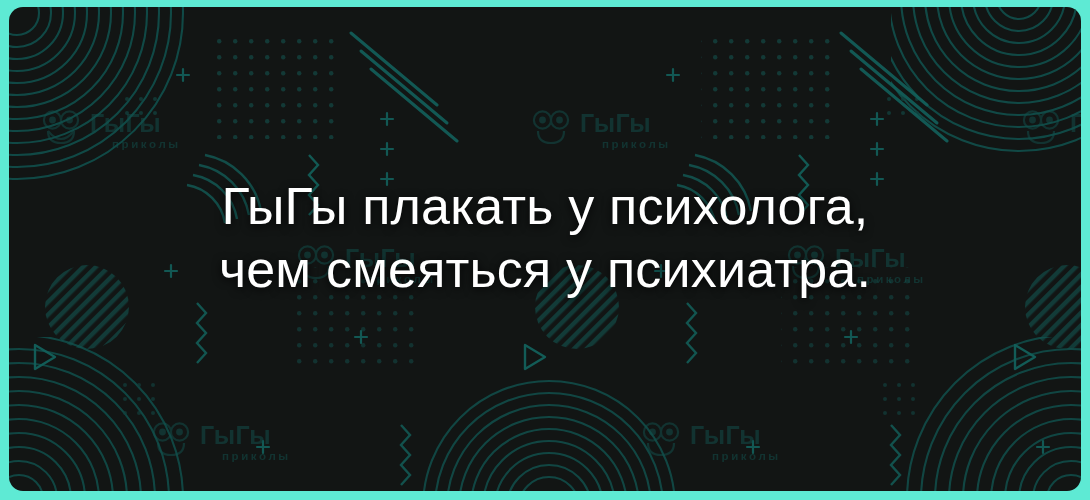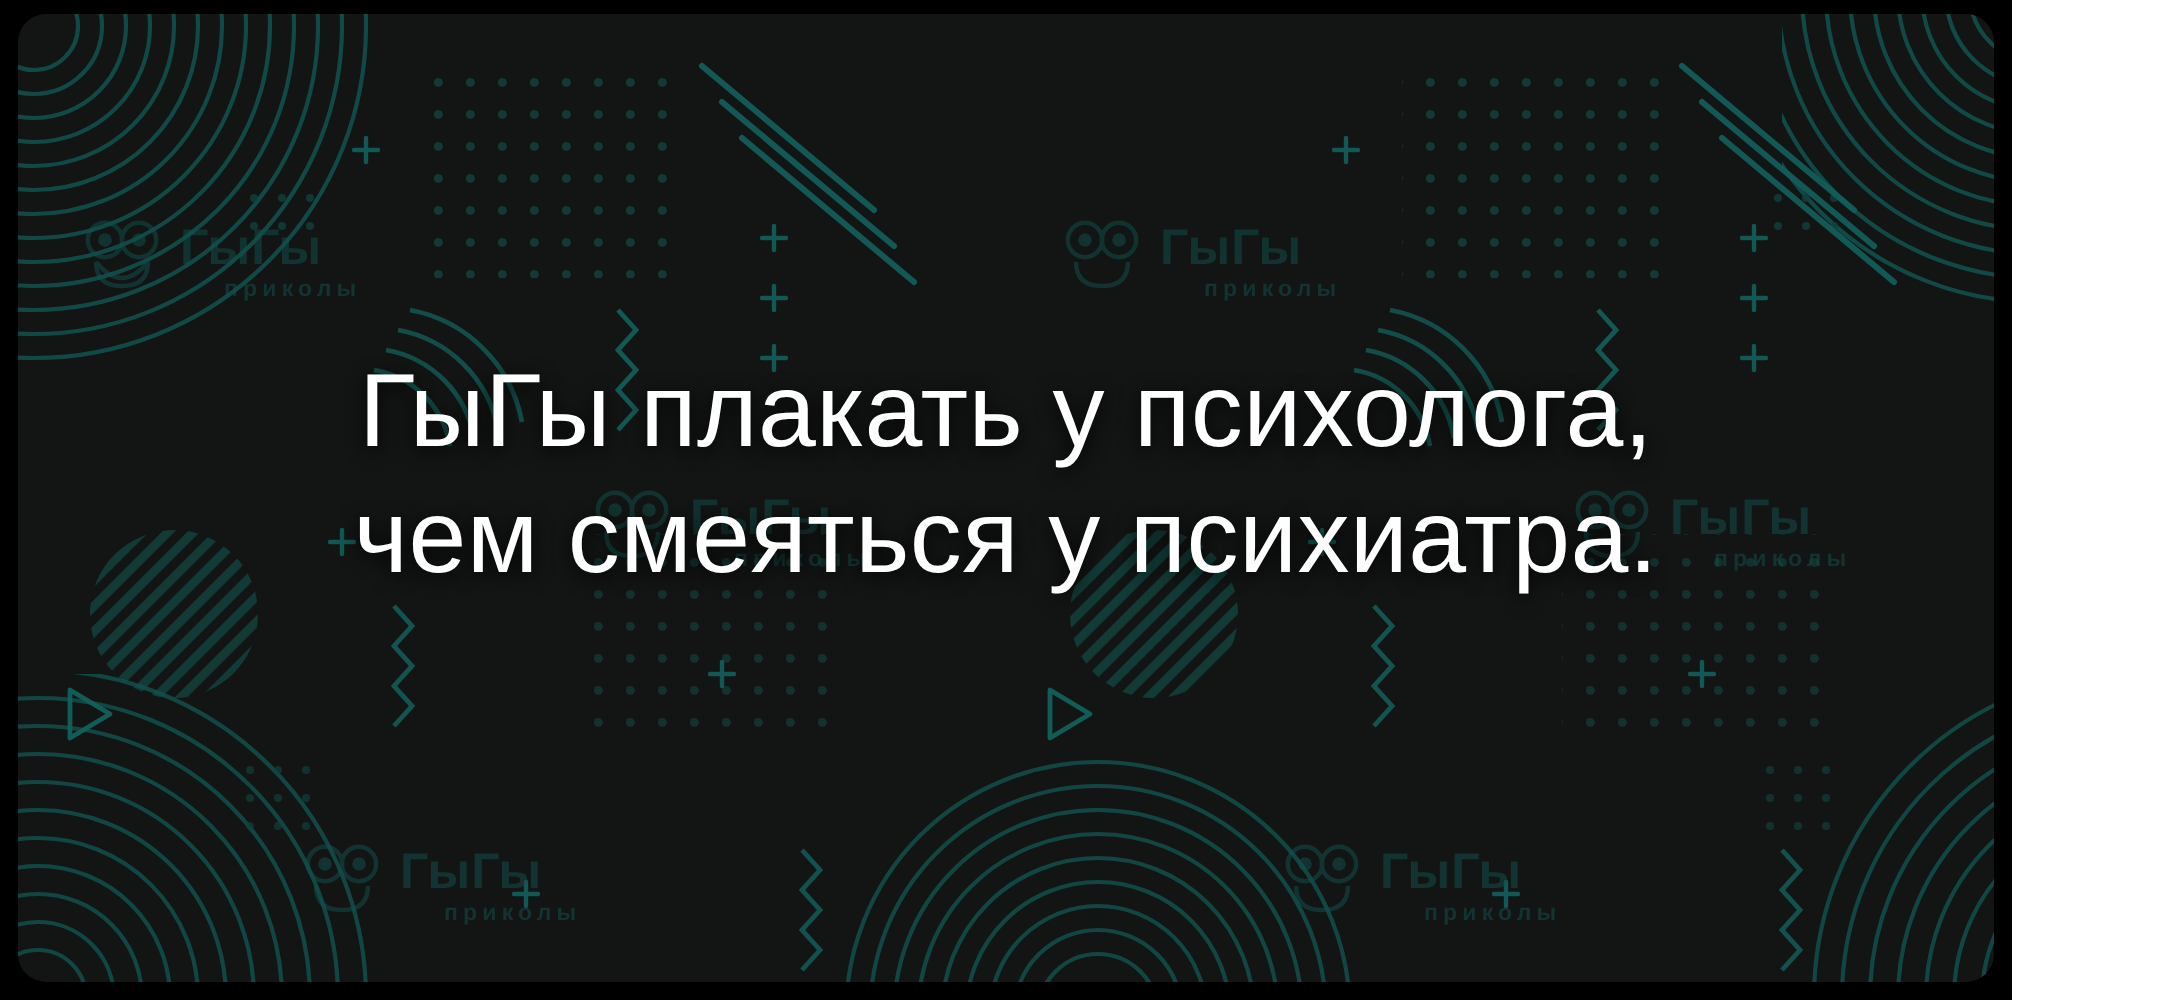--- a/index.html
+++ b/index.html
@@ -10,23 +10,23 @@
   body {
     width: 1090px;
     height: 500px;
     overflow: hidden;
     font-family: "Liberation Sans", sans-serif;
   }
 
   
   .card {
     position: relative;
-    width: 1006px;
+    width: 1090px;
     height: 500px;
-    background: #000000;      
+    background: #5eead4;      
     box-sizing: border-box;
     overflow: hidden;
   }
 
   
   .panel {
     position: absolute;
     left: 9px;
     top: 7px;
     right: 9px;

